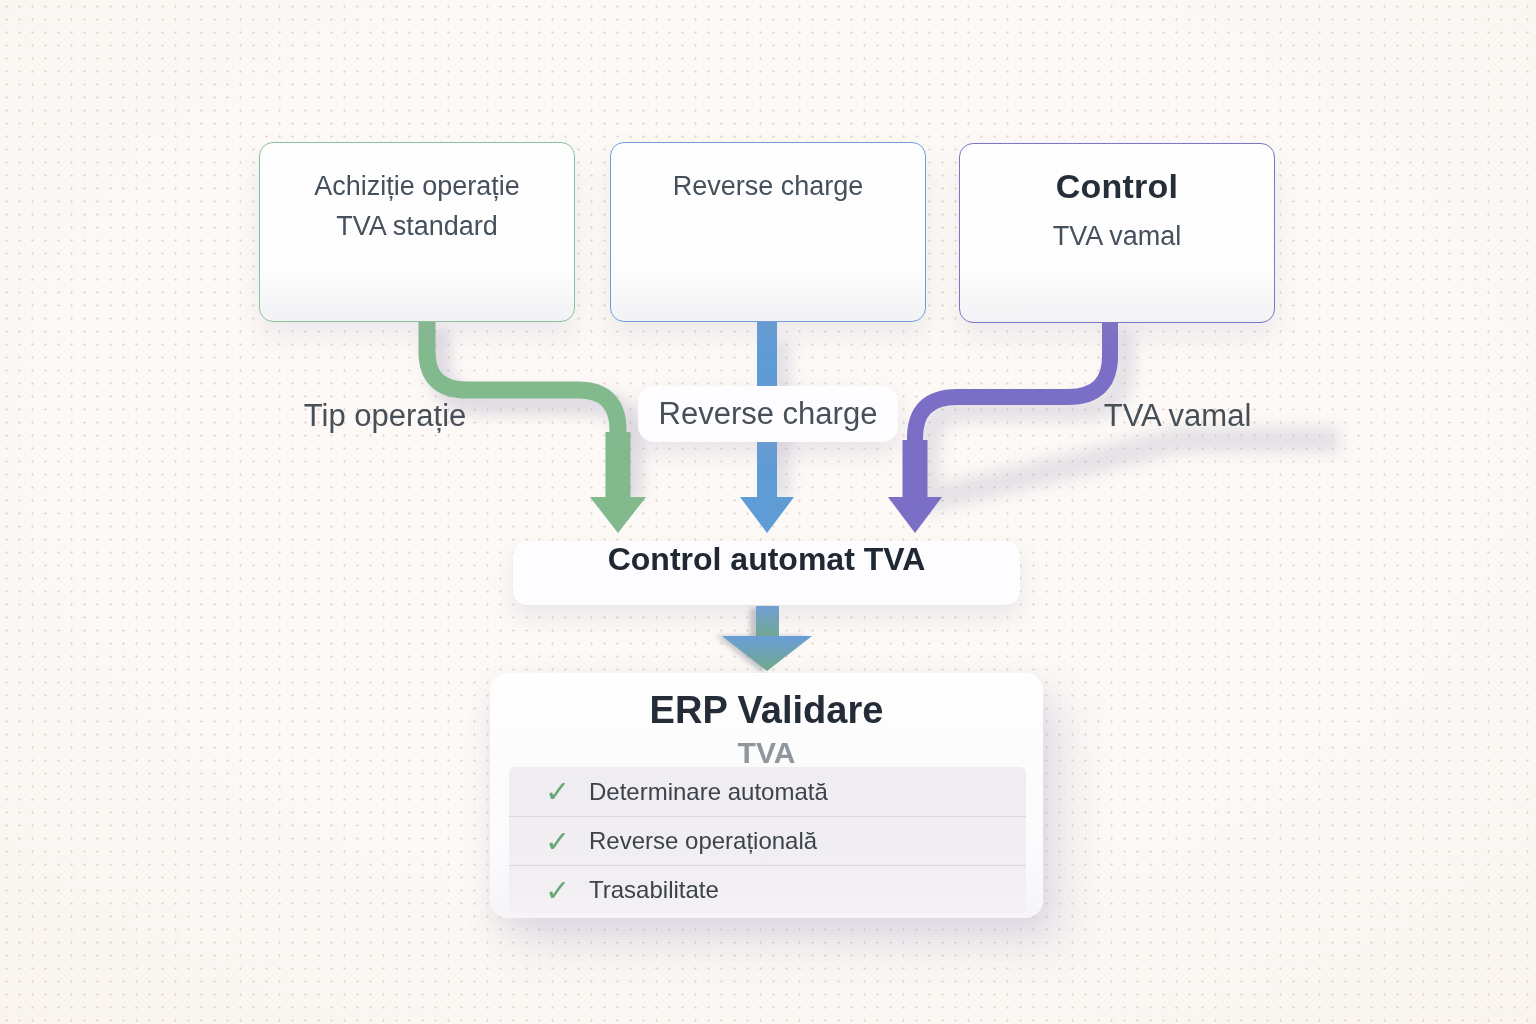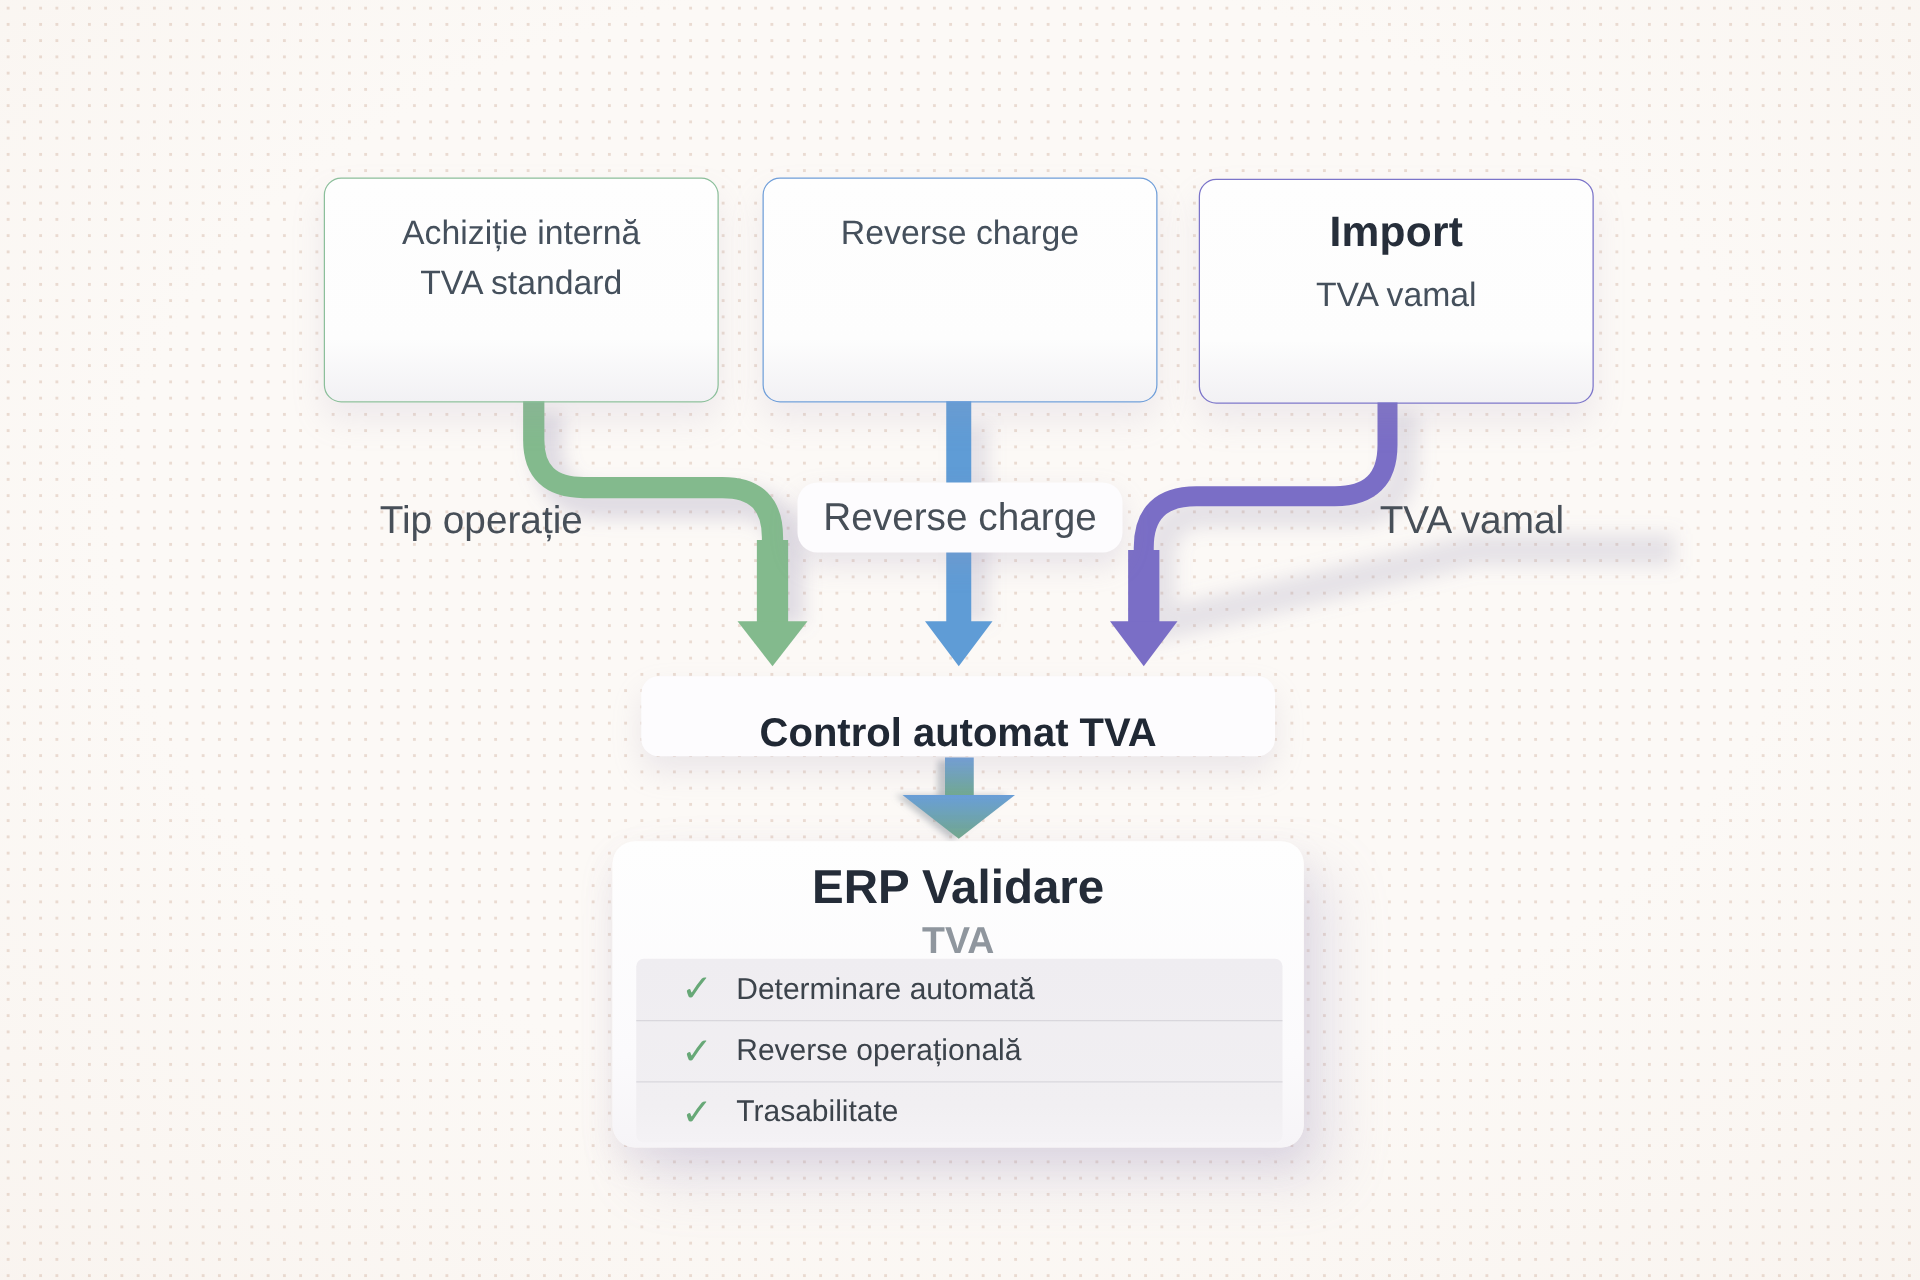--- a/index.html
+++ b/index.html
@@ -75,21 +75,21 @@
 
   
   .control-node {
     position: absolute;
     left: 513px; top: 541px;
     width: 507px; height: 64px;
     background: #fdfcfe;
     border-radius: 14px;
     box-shadow: 0 12px 24px rgba(168,158,184,0.20);
     display: flex;
-    align-items: flex-end;
+    align-items: flex-start;
     justify-content: center;
     z-index: 2;
   }
   .control-label {
     font-size: 32px;
     font-weight: bold;
     color: #202834;
   }
 
   
@@ -189,30 +189,30 @@
       <g filter="url(#tinyBlur)">
         <rect x="750" y="608" width="23" height="30" fill="rgba(128,138,148,0.45)"></rect>
         <polygon points="716,636 806,636 761,672" fill="rgba(128,138,148,0.45)"></polygon>
       </g>
       <rect x="756" y="606" width="23" height="32" fill="url(#gradMerge)"></rect>
       <polygon points="722,636 812,636 767,671" fill="url(#gradMerge)"></polygon>
     </g>
   </svg>
 
   <div class="node node-romania">
-    <div class="node-line">Achiziție internă</div>
+    <div class="node-line">Achiziție operație</div>
     <div class="node-line">TVA standard</div>
   </div>
 
   <div class="node node-intraue">
     <div class="node-line">Reverse charge</div>
   </div>
 
   <div class="node node-import">
-    <div class="node-title">Import</div>
+    <div class="node-title">Control</div>
     <div class="node-line">TVA vamal</div>
   </div>
 
   <div class="flow-label label-left">Tip operație</div>
   <div class="flow-label label-pill">Reverse charge</div>
   <div class="flow-label label-right">TVA vamal</div>
 
   <div class="control-node">
     <span class="control-label">Control automat TVA</span>
   </div>

